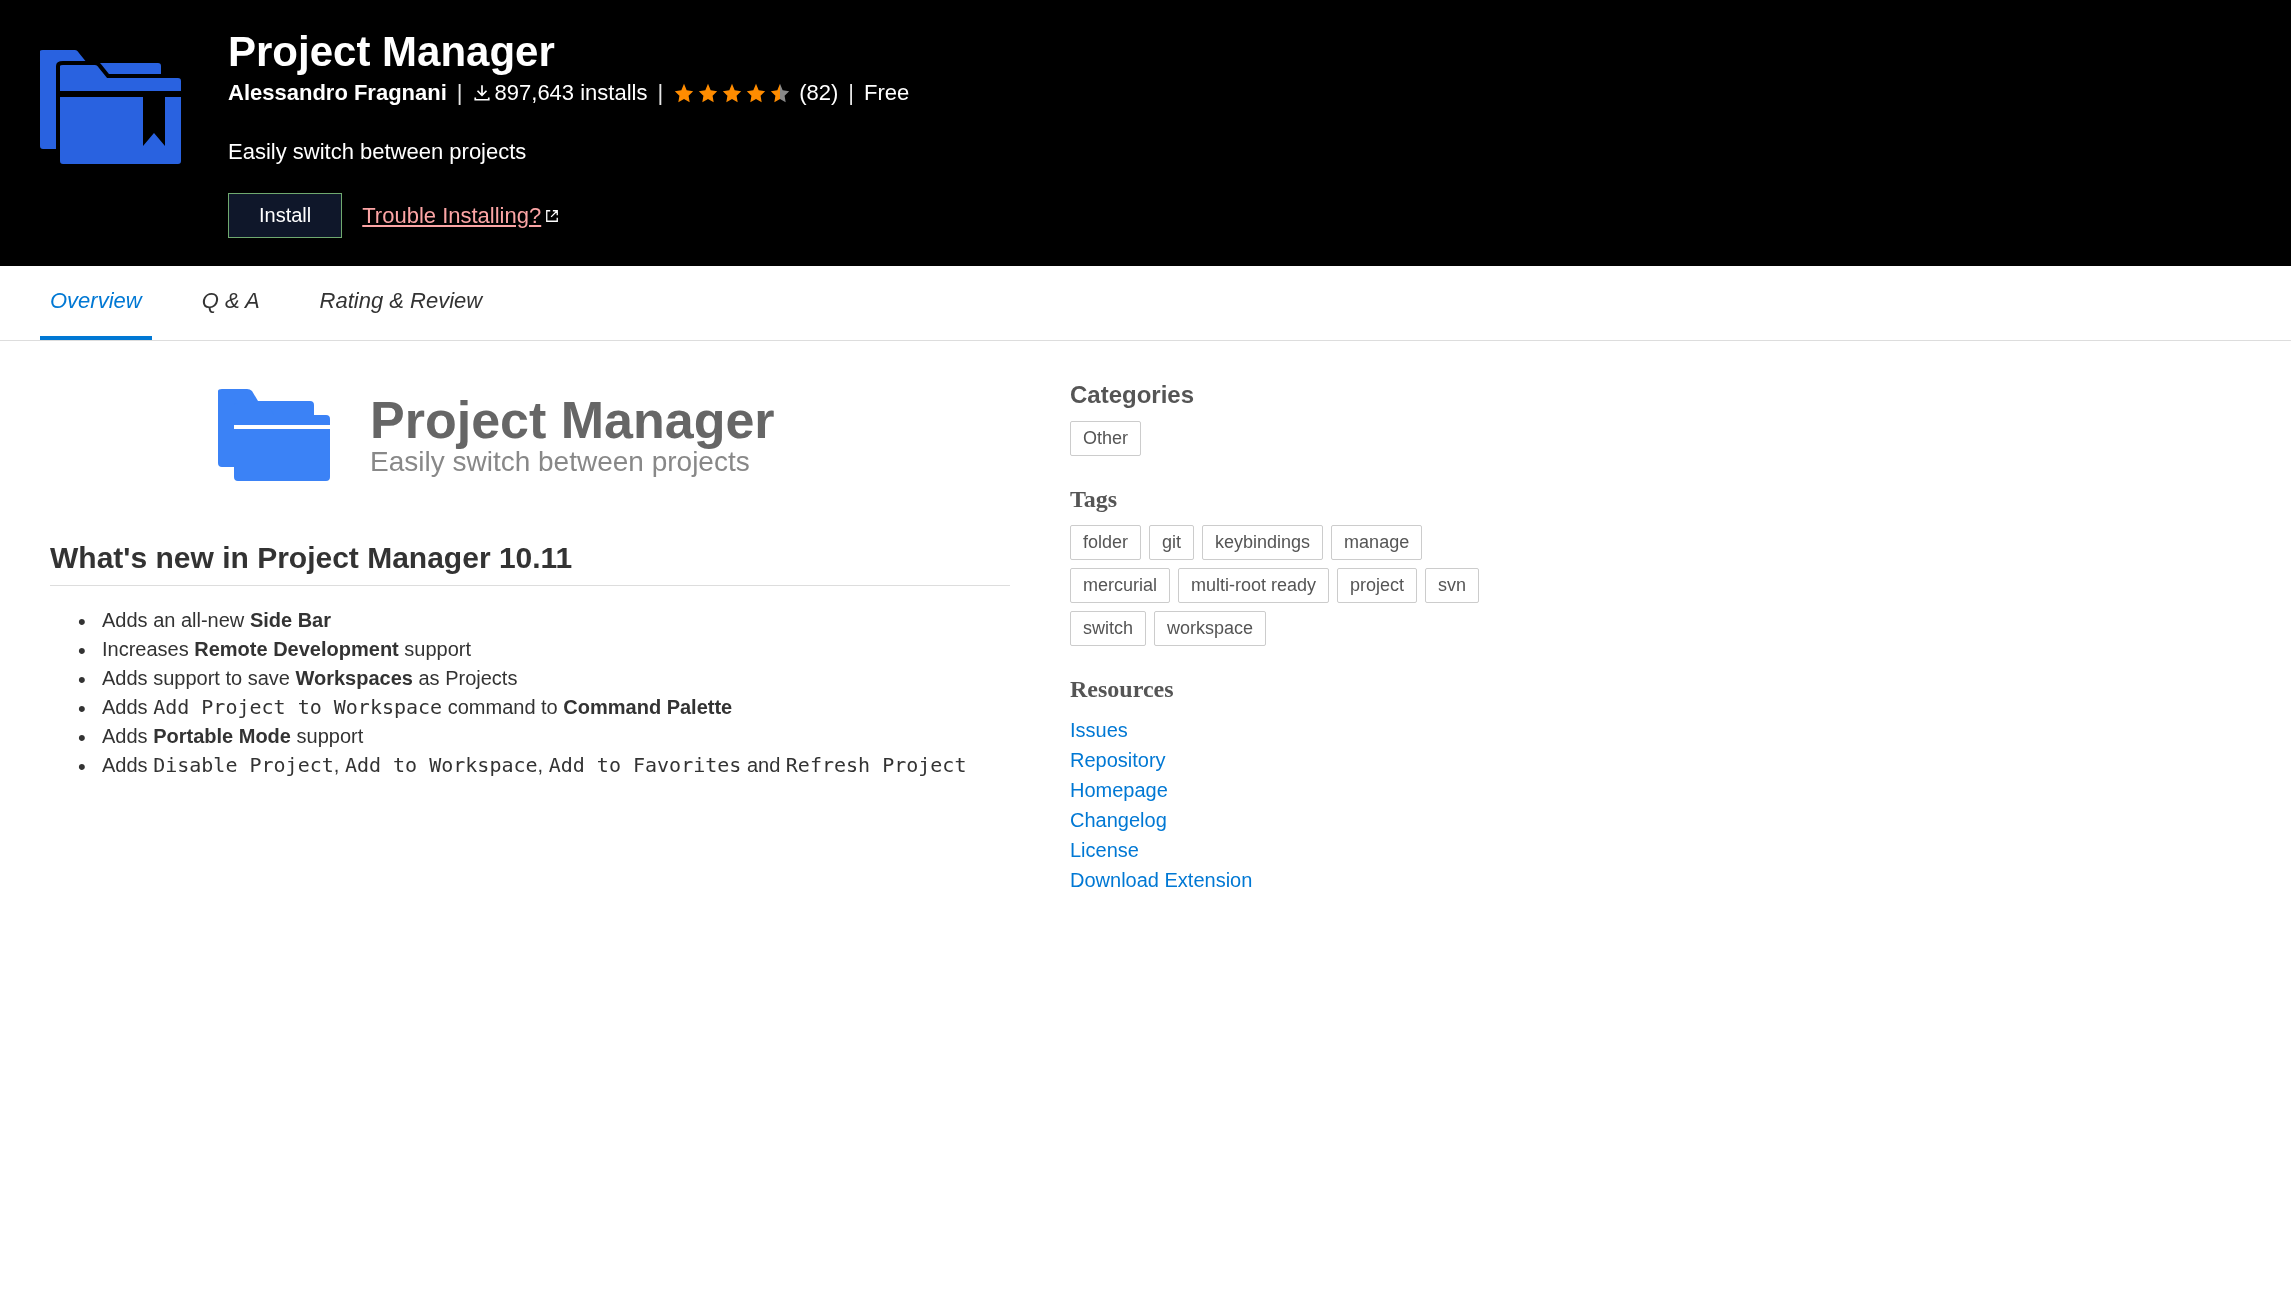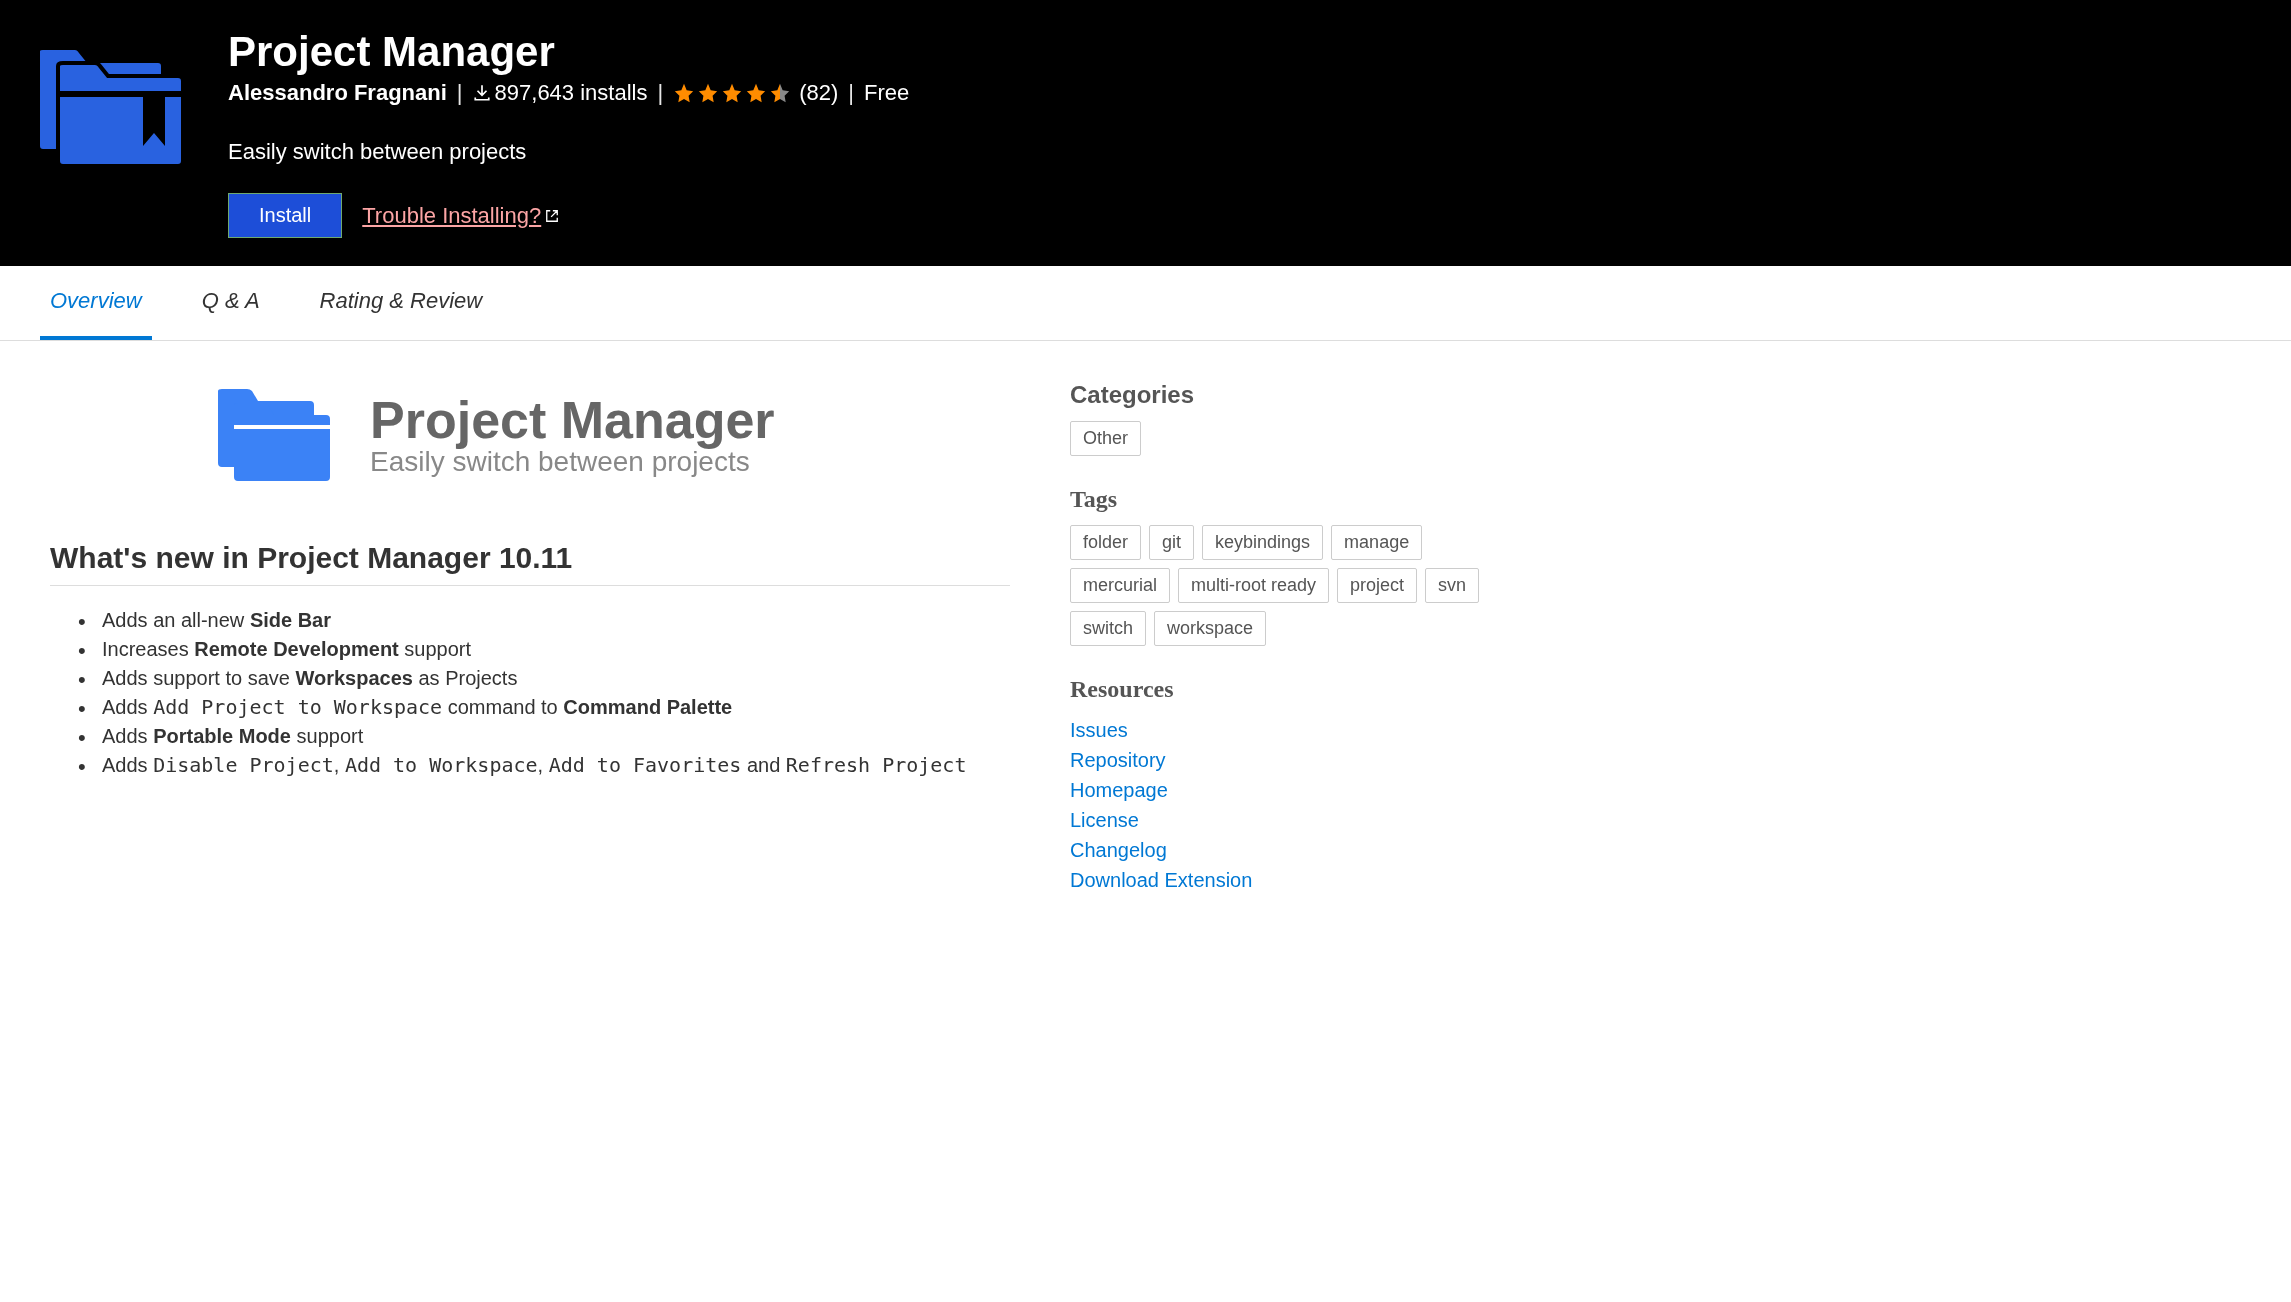--- a/index.html
+++ b/index.html
@@ -18,21 +18,21 @@
   .ext-title { font-size: 42px; font-weight: 600; margin-bottom: 4px; }
   .ext-meta { font-size: 22px; display: flex; align-items: center; flex-wrap: wrap; gap: 10px; margin-bottom: 33px; }
   .ext-author { font-weight: 600; }
   .meta-sep { color: #fff; opacity: 0.9; }
   .download-icon { width: 18px; height: 18px; display: inline-block; vertical-align: middle; }
   .stars { color: #ff8c00; display: inline-flex; align-items: center; gap: 2px; }
   .star { width: 22px; height: 22px; }
   .ext-desc { font-size: 22px; margin-bottom: 28px; }
   .install-row { display: flex; align-items: center; gap: 20px; }
   .install-btn {
-    background: #1d4ed8;
+    background: #0f172a;
     border: 1px solid #6fa96f;
     color: #fff;
     padding: 10px 30px;
     font-size: 20px;
     cursor: pointer;
   }
   .trouble-link { color: #fca5a5; text-decoration: underline; font-size: 22px; display: inline-flex; align-items: center; gap: 4px; }
   .ext-link-icon { width: 14px; height: 14px; }
   
   
@@ -237,18 +237,18 @@
         <div class="chip">svn</div>
         <div class="chip">switch</div>
         <div class="chip">workspace</div>
       </div>
 
     <h3 class="mt">Resources</h3>
     <ul class="resource-list" id="resources-list">
         <li><a href="#">Issues</a></li>
         <li><a href="#">Repository</a></li>
         <li><a href="#">Homepage</a></li>
+        <li><a href="#">Changelog</a></li>
         <li><a href="#">License</a></li>
-        <li><a href="#">Changelog</a></li>
         <li><a href="#">Download Extension</a></li>
       </ul>
   </div>
 </div>
 
 </body></html>

